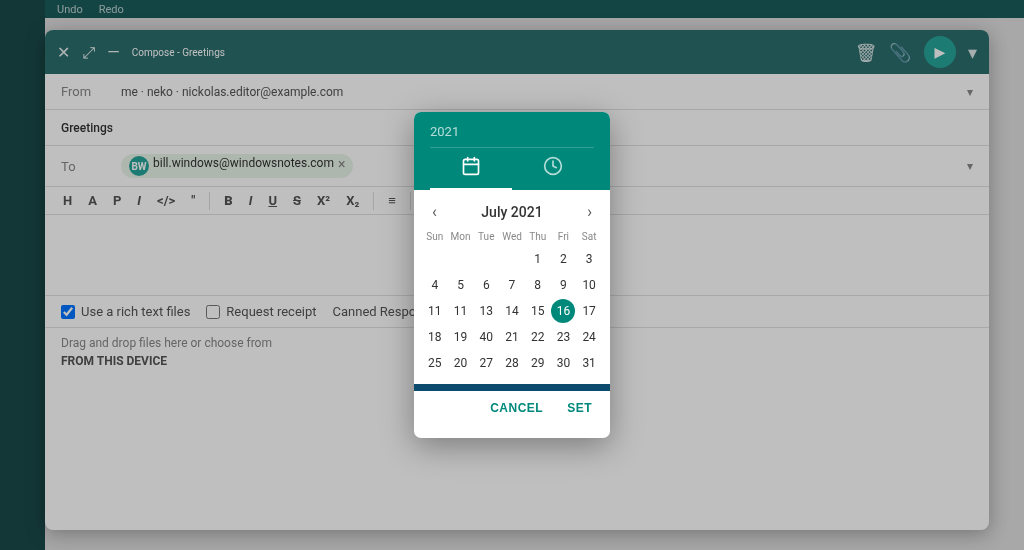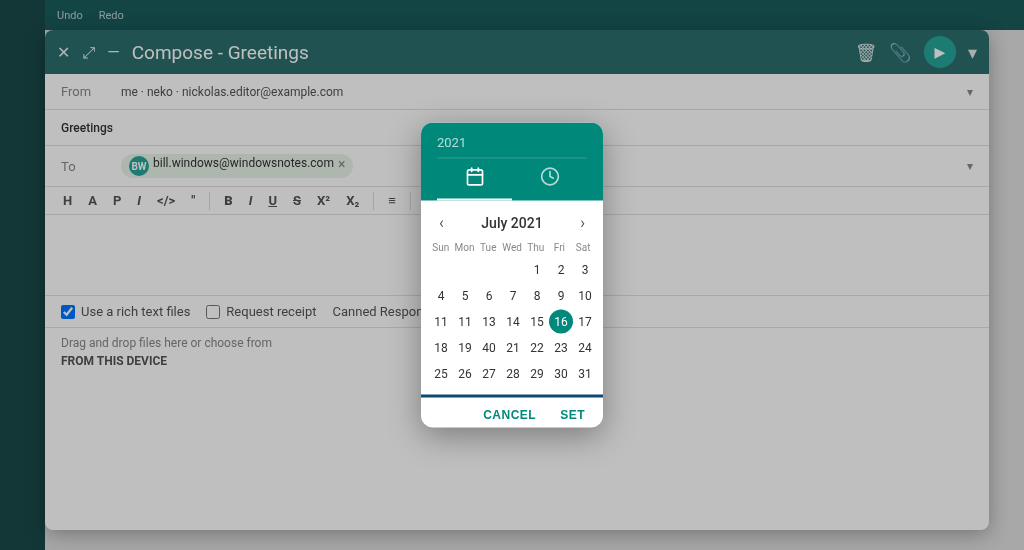--- a/index.html
+++ b/index.html
@@ -36,21 +36,21 @@
 
     .compose-header-icon {
       color: #fff;
       font-size: 16px;
       cursor: pointer;
       opacity: 0.9;
     }
 
     .compose-title {
       color: #fff;
-      font-size: 19px;
+      font-size: 10px;
       font-weight: 400;
       flex: 1;
     }
 
     .compose-header-actions {
       display: flex;
       gap: 12px;
       align-items: center;
     }
 
@@ -211,23 +211,23 @@
       background: rgba(0,0,0,0.25);
       z-index: 10;
     }
 
     
     .picker-dialog {
       position: absolute;
       top: 50%;
       left: 50%;
       transform: translate(-50%, -50%);
-      width: 182px;
+      width: 196px;
       background: #fff;
-      border-radius: 12px;
+      border-radius: 7px;
       box-shadow: 0 8px 32px rgba(0,0,0,0.35);
       z-index: 20;
       overflow: hidden;
     }
 
     
     .picker-header {
       background: #00897b;
       padding: 12px 16px 0 16px;
     }
@@ -369,23 +369,23 @@
     .cal-day.selected {
       background: #00897b;
       color: #fff;
       border-radius: 50%;
     }
 
     
     .picker-actions {
       display: flex;
       justify-content: flex-end;
-      padding: 4px 8px 0 8px;
+      padding: 4px 8px 17px 8px;
       gap: 4px;
-      border-top: 3px solid #0c4a6e;
+      border-top: 7px solid #0c4a6e;
     }
 
     .picker-action-btn {
       padding: 6px 10px;
       font-size: 12px;
       font-weight: bold;
       color: #00897b;
       background: none;
       border: none;
       cursor: pointer;
@@ -403,21 +403,21 @@
       height: 100%;
       background: #1a4a4a;
     }
 
     
     .top-bar {
       position: absolute;
       top: 0;
       left: 45px;
       right: 0;
-      height: 30px;
+      height: 18px;
       background: #1a5c5c;
       display: flex;
       align-items: center;
       padding: 0 12px;
     }
 
     .top-bar-item {
       color: rgba(255,255,255,0.7);
       font-size: 11px;
       margin-right: 16px;
@@ -591,21 +591,21 @@
 
       <span class="cal-day">18</span>
       <span class="cal-day">19</span>
       <span class="cal-day">40</span>
       <span class="cal-day">21</span>
       <span class="cal-day">22</span>
       <span class="cal-day">23</span>
       <span class="cal-day">24</span>
 
       <span class="cal-day">25</span>
-      <span class="cal-day">26</span>
+      <span class="cal-day">20</span>
       <span class="cal-day">27</span>
       <span class="cal-day">28</span>
       <span class="cal-day">29</span>
       <span class="cal-day">30</span>
       <span class="cal-day">31</span>
     </div>
   </div>
 
   <div class="picker-actions">
     <button class="picker-action-btn">CANCEL</button>

